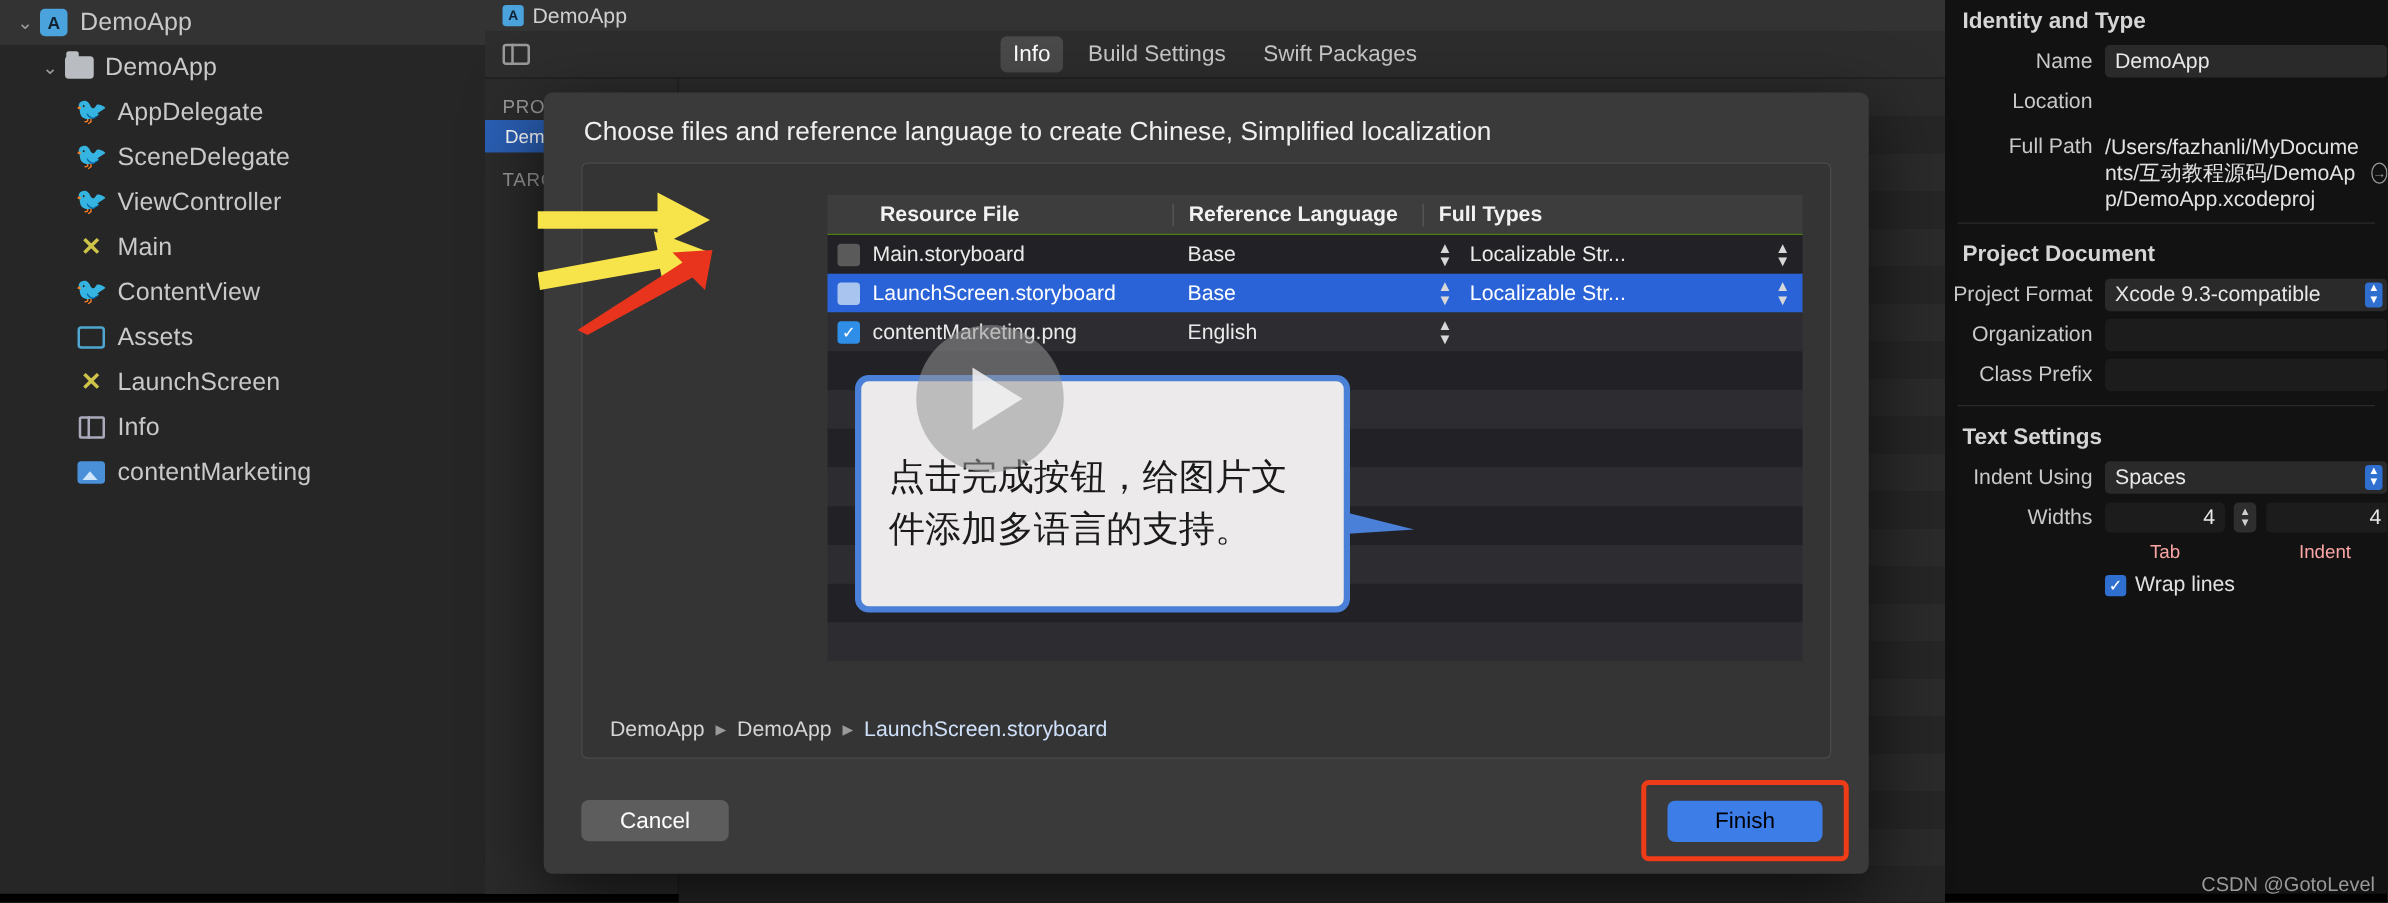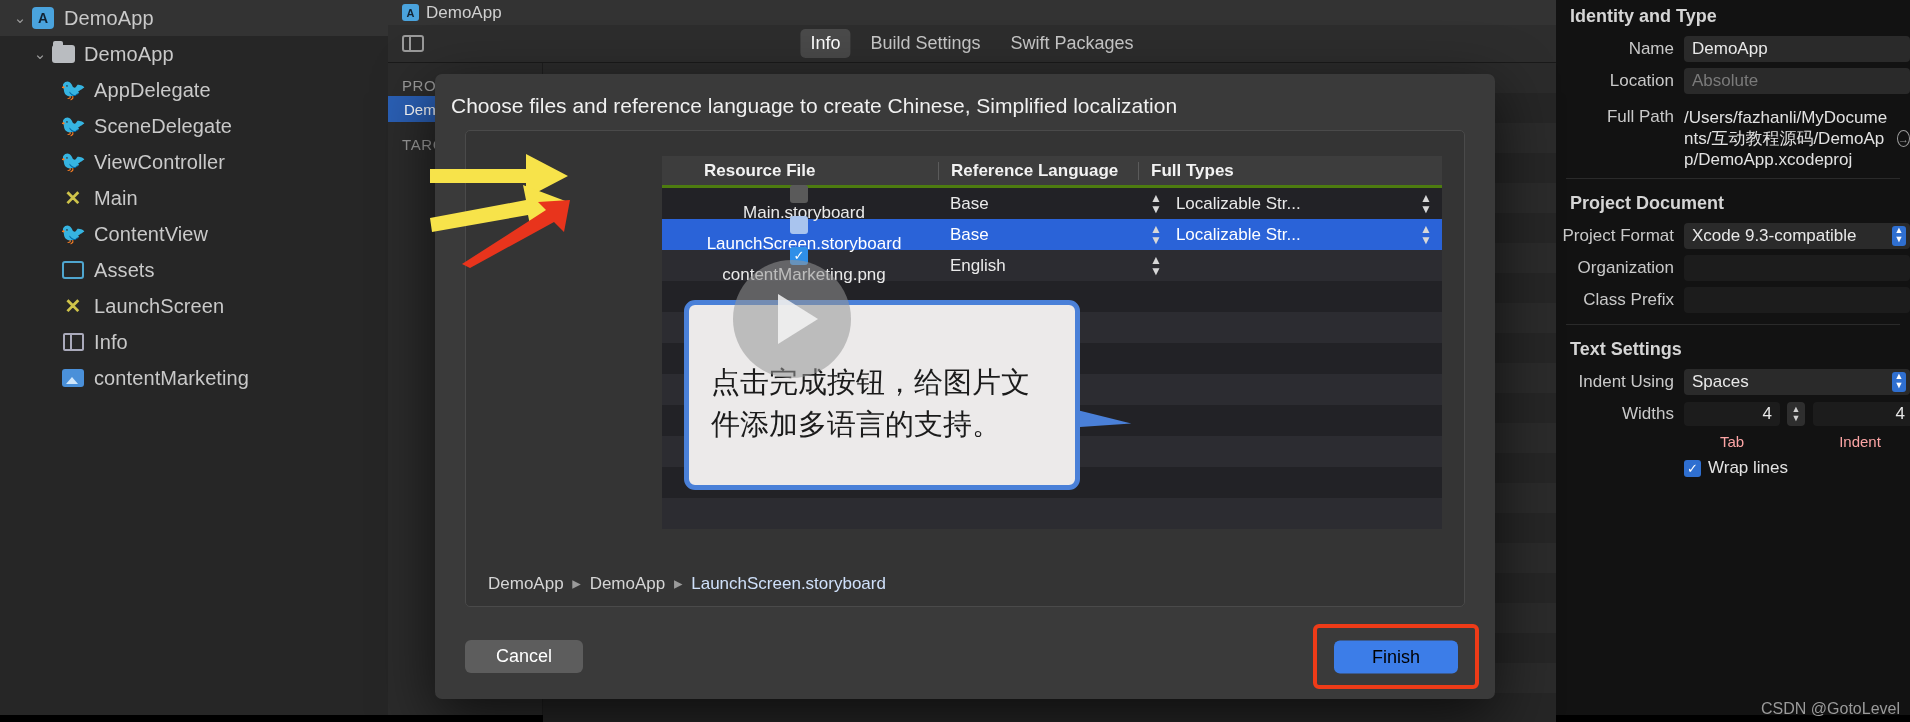--- a/index.html
+++ b/index.html
@@ -80,37 +80,37 @@
   .sub-lbl { font-size: 15px; color: #fca5a5; text-align: center; }
   .chk { width: 17px; height: 17px; border-radius: 3px; background: #2f6fd0; color: #fff; font-size: 13px; display: inline-flex; align-items: center; justify-content: center; margin-right: 7px; }
 
   
   #sheet {
     position: absolute; left: 435px; top: 74px; width: 1060px; height: 625px;
     background: #3a3a3a; border-radius: 7px;
     box-shadow: 0 18px 60px rgba(0,0,0,.65);
     overflow: hidden;
   }
-  #sheet-title { color: #f0f0f0; font-size: 21px; padding: 20px 0 0 16px; }
+  #sheet-title { color: #f0f0f0; font-size: 21px; padding: 20px 0 0 32px; }
   #sheet-box {
     position: absolute; left: 30px; top: 56px; right: 30px; bottom: 92px;
     background: #343434; border: 1px solid #4a4a4a; border-radius: 5px; overflow: hidden;
   }
   #tbl { position: absolute; left: 196px; top: 25px; right: 22px; }
-  .tbl-head { display: flex; height: 32px; background: #3d3d3d; align-items: center; border-bottom: 3px solid #4d7c0f; }
+  .tbl-head { display: flex; height: 32px; background: #3d3d3d; align-items: center; border-bottom: 1px solid #4d7c0f; }
   .th { font-size: 17px; font-weight: bold; color: #f2f2f2; padding-left: 12px; border-left: 1px solid #5b5b5b; height: 18px; display: flex; align-items: center; }
   .th:first-child { border-left: none; padding-left: 42px; }
   .c-res { flex: 0 0 276px; }
   .c-ref { flex: 0 0 200px; }
   .c-typ { flex: 1; }
   .tbl-row { display: flex; height: 31px; align-items: center; font-size: 17px; color: #eaeaea; background: #222226; }
   .tbl-row.odd { background: #2c2c31; }
   .tbl-row.sel { background: #2a63d8; color: #fff; }
   .tbl-row .cell { display: flex; align-items: center; }
-  .cell.c-res { padding-left: 8px; flex-direction: column; }
+  .cell.c-res { padding-left: 8px; }
   .cell.c-ref { padding-left: 12px; }
   .cell.c-typ { padding-left: 12px; justify-content: space-between; padding-right: 10px; }
   .rowchk { width: 18px; height: 18px; border-radius: 3px; background: #5a5a5a; margin-right: 10px; flex: 0 0 18px; display: flex; align-items: center; justify-content: center; color: #fff; font-size: 13px; }
   .rowchk.light { background: #a9c4ee; }
   .rowchk.on { background: #2f8fe8; }
   .stepglyph { color: #d8d8d8; font-size: 12px; line-height: 11px; text-align: center; }
   .blank-row { height: 31px; background: #222226; }
   .blank-row.odd { background: #2c2c31; }
   #breadcrumb { position: absolute; left: 22px; bottom: 12px; font-size: 17px; color: #d5d5d5; white-space: nowrap; }
   .bc-sep { color: #9a9a9a; margin: 0 4px; }
@@ -265,23 +265,20 @@
   <div id="inspector">
     <div class="insp-sect">Identity and Type</div>
     <div class="insp-row">
       <span class="insp-lbl">Name</span>
       <span class="insp-val">
           <span class="insp-field">DemoApp</span>
         </span>
     </div>
     <div class="insp-row">
       <span class="insp-lbl">Location</span>
-      <span class="insp-val">
-          <span class="insp-field placeholder">Absolute</span>
-        </span>
     </div>
     <div class="insp-row top" style="margin-top:10px">
       <span class="insp-lbl">Full Path</span>
       <span class="insp-val" style="display:flex; align-items:center; gap:4px">
         <span class="path-text">/Users/fazhanli/MyDocuments/互动教程源码/DemoApp/DemoApp.xcodeproj</span>
         <span class="arrow-btn">→</span>
       </span>
     </div>
     <div class="divider"></div>
     <div class="insp-sect">Project Document</div>

